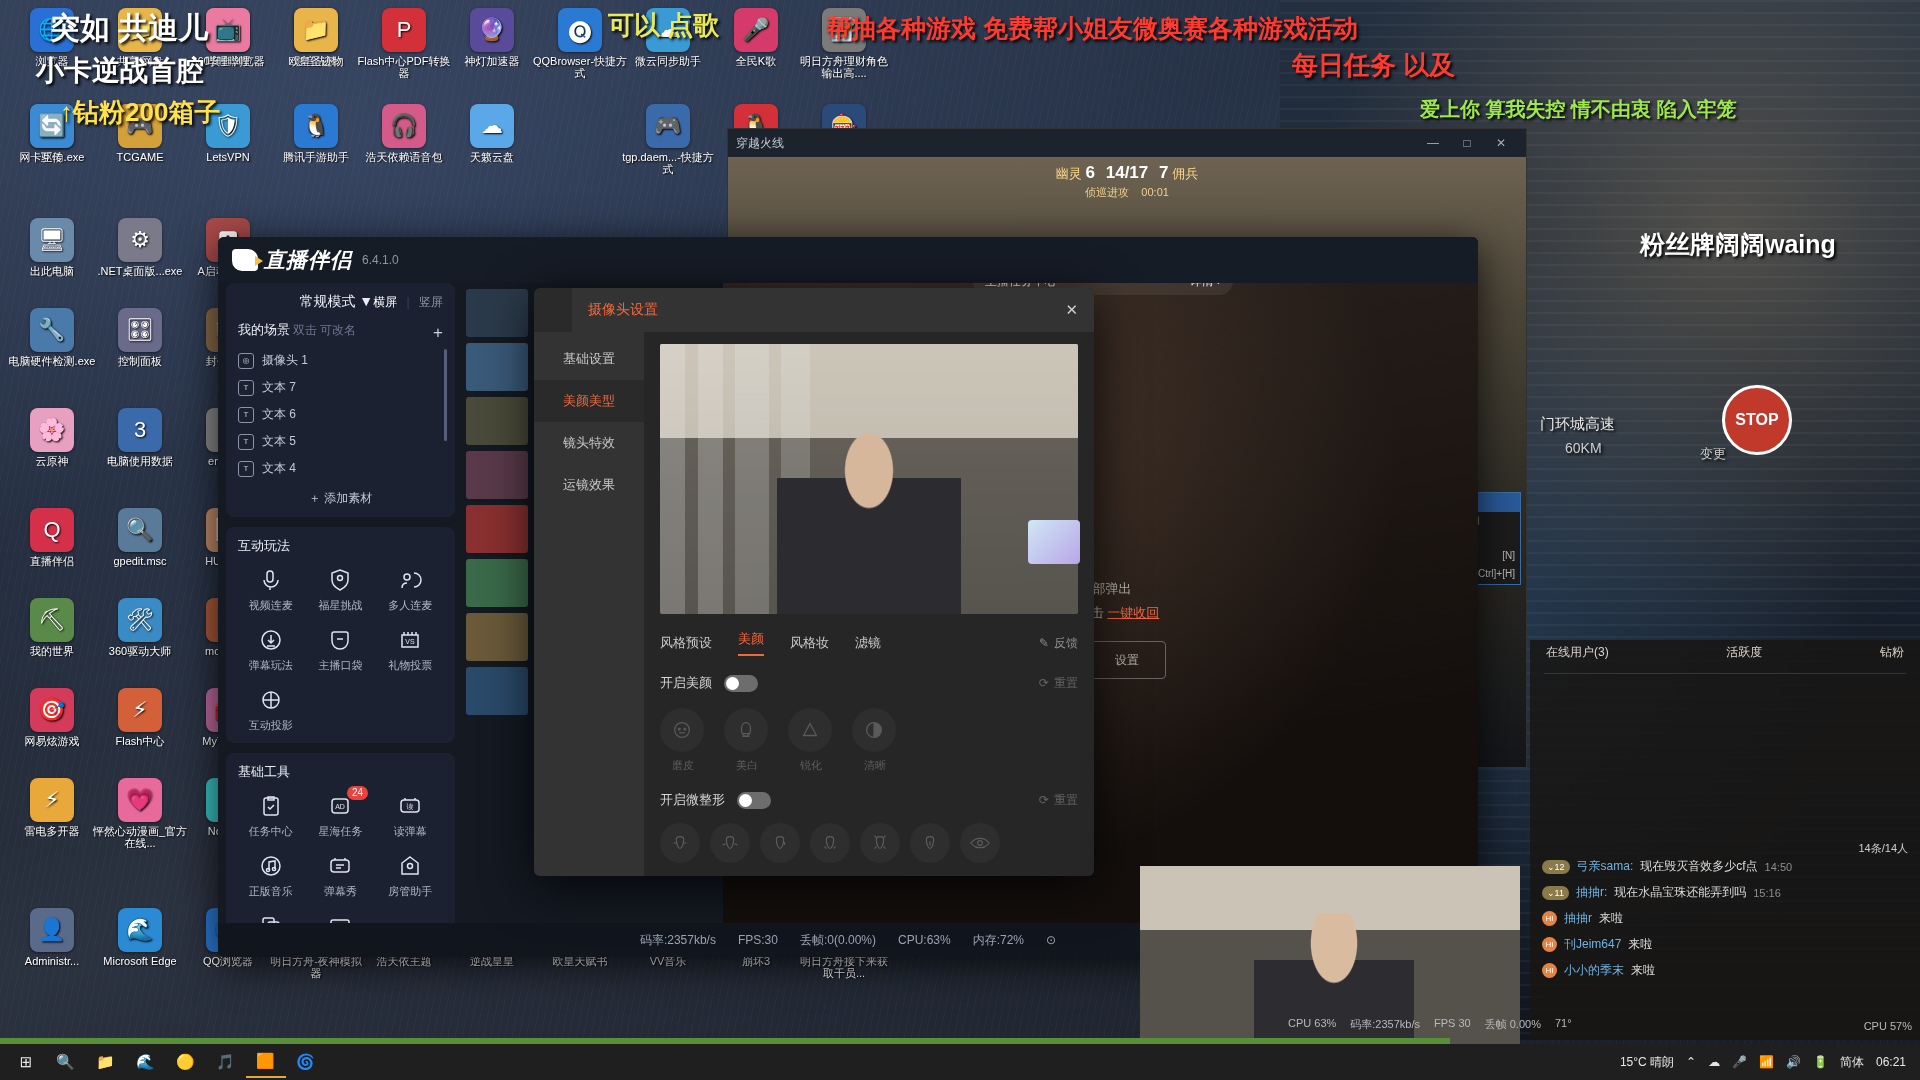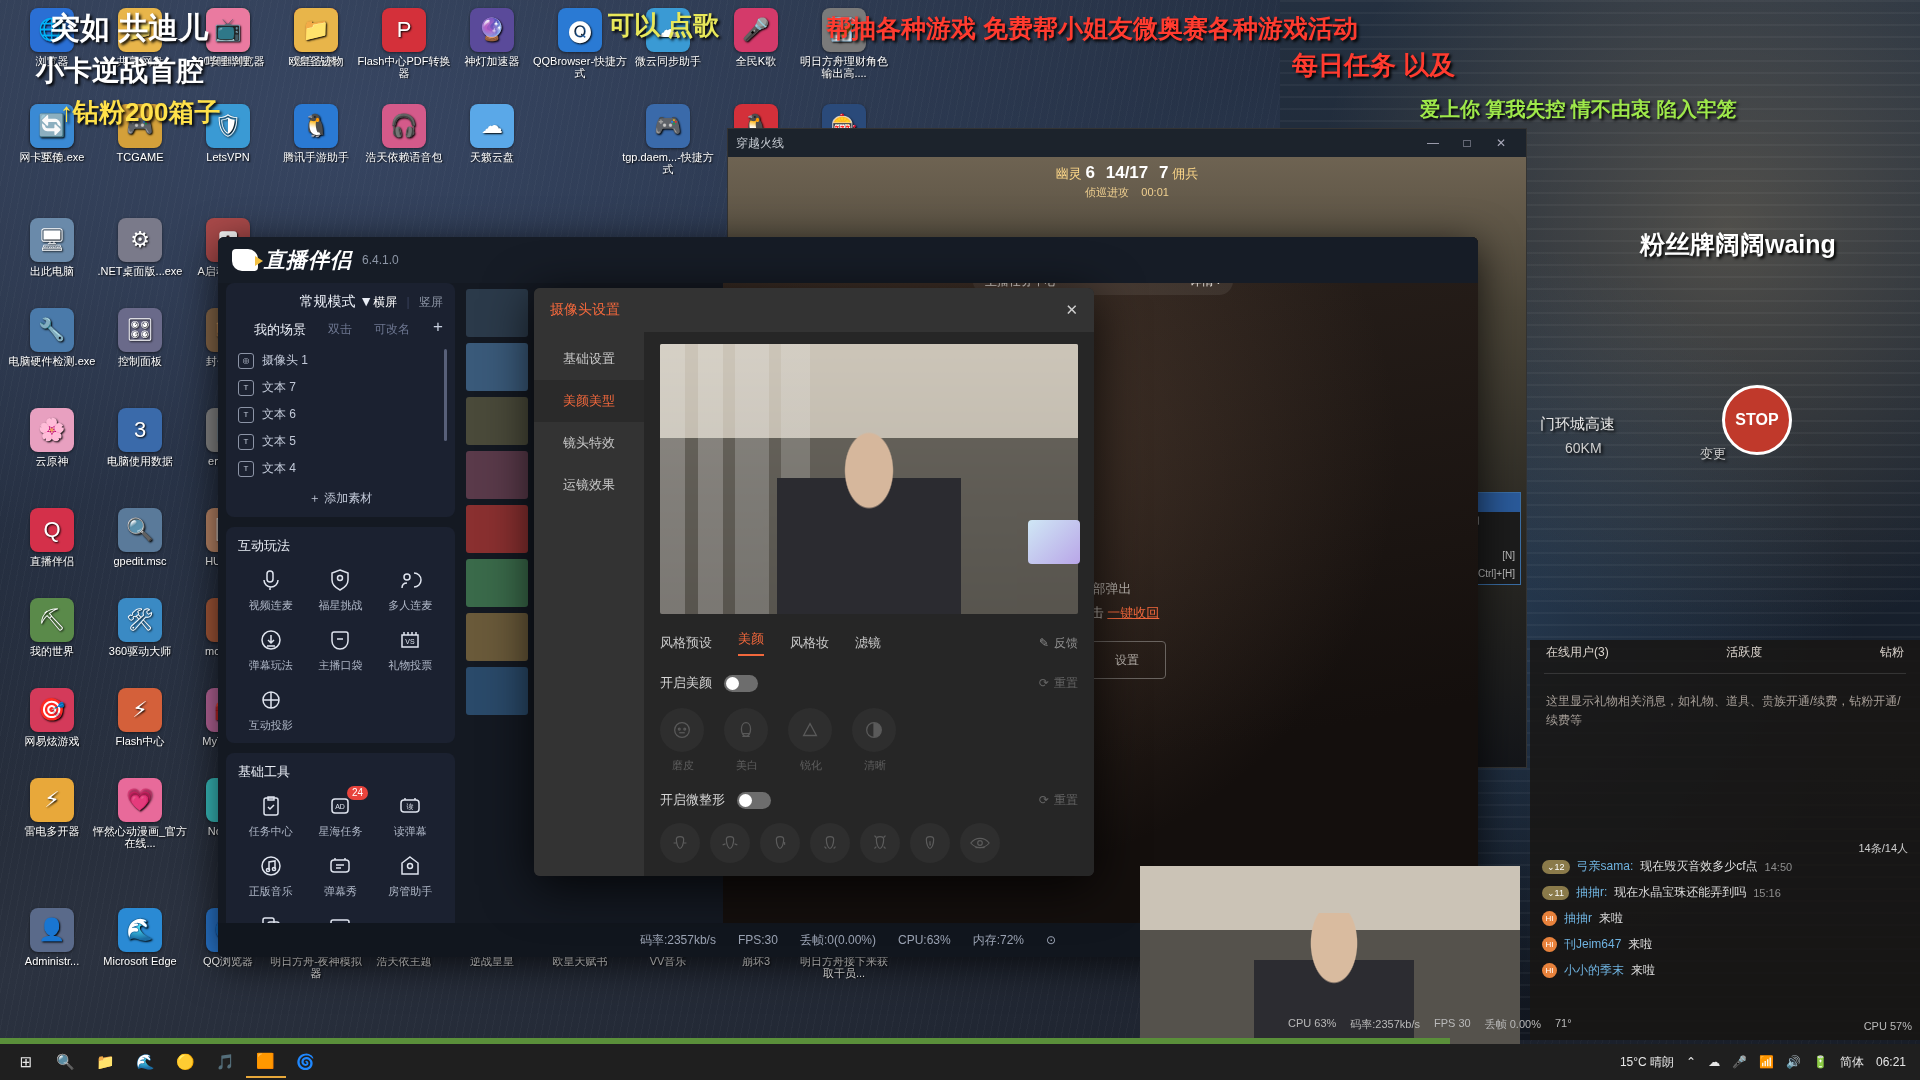--- a/index.html
+++ b/index.html
@@ -87,21 +87,21 @@
   #taskbanner{position:absolute;left:250px;top:30px;width:260px;height:28px;border-radius:14px;
     background:rgba(255,255,255,.07);display:flex;align-items:center;justify-content:space-between;padding:0 12px;color:#e6e0da;font-size:12px;}
   
   #lcleft{position:absolute;left:0;top:46px;width:245px;bottom:0;padding:0 8px;}
   .card{background:#1b2130;border-radius:8px;margin-bottom:10px;padding:10px 12px;}
   .rowsb{display:flex;align-items:center;justify-content:flex-end;}
   .mode{color:#e9edf5;font-size:14px;}
   .seg{font-size:12px;color:#8b93a3;}
   .seg b{color:#fff;font-weight:normal;}
   .seg .div{margin:0 6px;color:#39415a;}
-  .scenehdr{display:flex;align-items:flex-start;gap:22px;font-size:12px;margin-top:10px;margin-left:16px;}
+  .scenehdr{display:flex;align-items:flex-end;gap:3px;font-size:12px;margin-top:10px;}
   .scenehdr .t{color:#e9edf5;font-size:13px;}
   .scenehdr .hint{color:#6e7791;}
   .plus{margin-left:auto;color:#c9d1e0;font-size:17px;line-height:12px;}
   .scenelist{margin-top:8px;position:relative;}
   .scene{display:flex;align-items:center;gap:8px;color:#c2c9d8;font-size:12px;padding:5px 0;}
   .scene .ic{width:16px;height:16px;border:1px solid #8c94a6;border-radius:3px;display:flex;align-items:center;justify-content:center;font-size:8px;color:#c2c9d8;}
   .sbar{position:absolute;right:-4px;top:2px;width:3px;height:92px;background:#586079;border-radius:2px;}
   .addmat{text-align:center;color:#c2c9d8;font-size:12px;padding-top:8px;}
   .sechdr{color:#e9edf5;font-size:13px;margin-bottom:12px;}
   .grid3{display:grid;grid-template-columns:repeat(3,1fr);gap:14px 4px;}
@@ -112,21 +112,21 @@
   
   #thumbs{position:absolute;left:248px;top:52px;width:70px;bottom:60px;}
   .thumb{width:62px;height:48px;margin-bottom:6px;border-radius:3px;background:#2b3342;overflow:hidden;}
   
   #lcstatus{position:absolute;left:0;right:0;bottom:0;height:34px;background:#11161e;color:#9ba3b3;font-size:12px;display:flex;align-items:center;justify-content:center;gap:22px;}
   
   #cam{
     position:absolute;left:534px;top:288px;width:560px;height:588px;
     background:#2a2a2a;border-radius:6px;box-shadow:0 10px 50px rgba(0,0,0,.8);overflow:hidden;
   }
-  #camtop{height:44px;display:flex;align-items:center;padding:0 16px;color:#f2683c;font-size:14px;background:#333;}
+  #camtop{height:44px;display:flex;align-items:center;padding:0 16px;color:#f2683c;font-size:14px;background:#333;margin-left:38px;}
   #camclose{margin-left:auto;color:#cfcfcf;font-size:15px;}
   #camside{position:absolute;left:0;top:44px;width:110px;bottom:0;background:#333;padding-top:6px;}
   .camitem{height:42px;display:flex;align-items:center;justify-content:center;font-size:13px;color:#c9c9c9;}
   .camitem.act{color:#f2683c;background:#2a2a2a;}
   #cammain{position:absolute;left:110px;top:44px;right:0;bottom:0;background:#262626;padding:12px 16px;}
   #campreview{width:100%;height:270px;background:linear-gradient(180deg,#b9b2a6,#6d6a63 55%,#3c3a36);border-radius:2px;position:relative;overflow:hidden;}
   #campreview .closet{position:absolute;inset:0;
     background:
       linear-gradient(90deg,rgba(255,255,255,.25) 0 6%,transparent 6% 9%,rgba(255,255,255,.25) 9% 15%,transparent 15% 18%,rgba(255,255,255,.22) 18% 26%,transparent 26% 29%,rgba(255,255,255,.2) 29% 36%,transparent 36% 40%),
       linear-gradient(180deg,#cfc8bb 0 35%, #5d5a53 35% 100%);
@@ -820,21 +820,20 @@
   <div id="camavatar"></div>
 </div>
 
 <div id="danmu">
   <div class="dmstats" id="dmstats2">
       <span>在线用户(3)</span>
       <span>活跃度</span>
       <span>钻粉</span>
     </div>
   <div style="height:1px;background:rgba(255,255,255,.12);margin:8px 14px"></div>
-  <div class="dmdesc">这里显示礼物相关消息，如礼物、道具、贵族开通/续费，钻粉开通/续费等</div>
 </div>
 
 <div id="chat">
   <div style="text-align:right;font-size:11px;color:#cfcfcf;margin-bottom:2px">14条/14人</div>
   <div id="chatlist">
       <div class="cmsg">
         <span class="lvl">⌄12</span>
         <span class="uname">弓亲sama:</span>
         <span>现在毁灭音效多少cf点</span>
         <span class="ctime">14:50</span>

